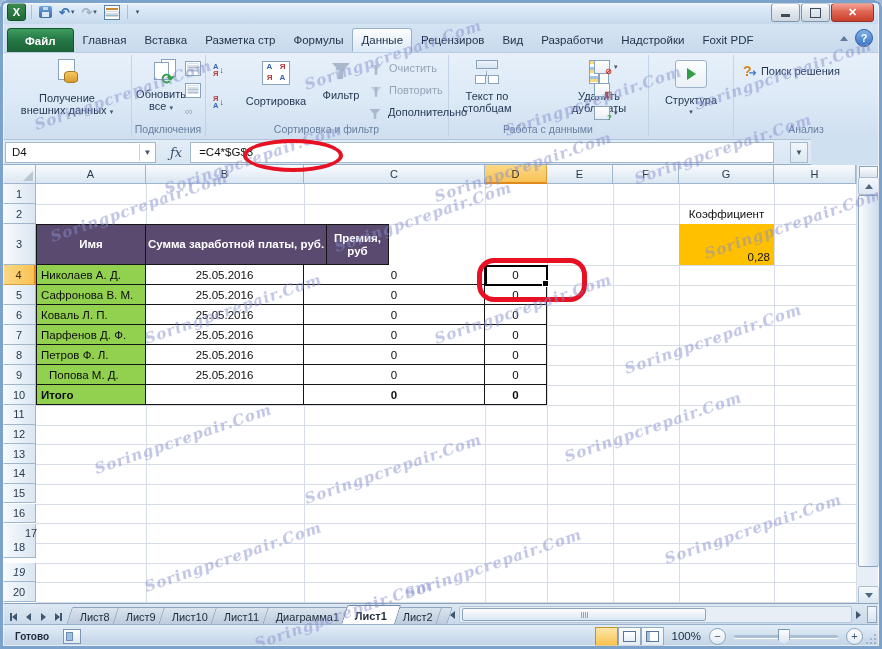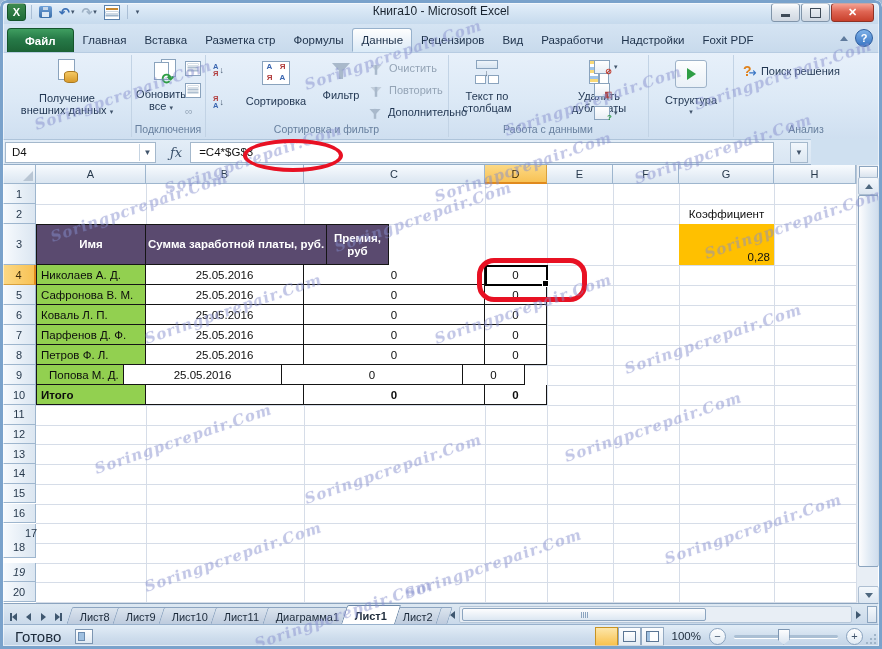--- a/index.html
+++ b/index.html
@@ -133,21 +133,21 @@
   .stab.active{background:#fff;font-weight:bold;height:19px;z-index:2;border-color:#6d89a8;}
   .hsb{display:flex;align-items:center;flex:1;height:100%;padding:0 2px;}
   .harrow{width:13px;height:15px;display:flex;align-items:center;justify-content:center;}
   .htrack{flex:1;height:15px;background:#e8eef5;border:1px solid #b5c6d8;border-radius:2px;position:relative;}
   .hthumb{position:absolute;left:2px;top:1px;width:62%;height:11px;background:linear-gradient(#fdfdfe,#dce7f2);border:1px solid #8ba4bf;border-radius:2px;display:flex;align-items:center;justify-content:center;gap:1px;}
   .hthumb i{display:block;width:1px;height:6px;background:#8ba4bf;}
   .tabsplit{width:8px;height:15px;background:linear-gradient(#f4f8fc,#d9e3ee);border:1px solid #8ba4bf;margin-left:2px;}
 
   
   .status{position:absolute;left:3px;top:624px;width:876px;height:22px;background:linear-gradient(#e2edf7,#cddcec 60%,#c2d3e6);border-top:1px solid #98b1cc;display:flex;align-items:center;z-index:8;}
-  .ready{font-size:15px;color:#1c2a3a;padding:0 14px 0 12px;}
+  .ready{font-size:10px;color:#1c2a3a;padding:0 14px 0 12px;font-weight:bold;}
   .macro{width:16px;height:13px;border:1px solid #7d96b2;background:linear-gradient(#fff,#dfe9f3);position:relative;}
   .macro:after{content:"";position:absolute;left:2px;top:2px;width:5px;height:7px;background:#9fc0e0;border:1px solid #6b8cb0;}
   .sright{margin-left:auto;display:flex;align-items:center;gap:8px;padding-right:16px;}
   .views{display:flex;}
   .vbtn{width:21px;height:17px;border:1px solid #94aac2;background:linear-gradient(#fcfdfe,#e4ecf4);display:flex;align-items:center;justify-content:center;}
   .vbtn.active{background:linear-gradient(#fde6a9,#f9c24e);border-color:#c79323;}
   .vg{width:11px;height:9px;border:1px solid #5b7694;background:linear-gradient(#fff,#e8eff6);}
   .zoomtxt{font-size:11.5px;color:#1c2a3a;}
   .zbtn{width:15px;height:15px;border-radius:50%;border:1px solid #8aa3bf;background:linear-gradient(#fff,#dfe9f3);display:flex;align-items:center;justify-content:center;font-size:11px;color:#41546b;line-height:1;}
   .ztrack{width:104px;height:3px;background:#aabfd4;border-radius:2px;position:relative;box-shadow:0 1px 0 #fff;}
@@ -185,21 +185,20 @@
           <span class="ddc">▾</span>
         </div>
       <div class="qbtn">
           <span class="sheet-ic"></span>
         </div>
       <div class="qsep"></div>
       <div class="qbtn">
           <span class="ddc">▾</span>
         </div>
     </div>
-    <div class="title-text">Книга10 - Microsoft Excel</div>
   </div>
   <div class="winbtns">
     <div class="wbtn">
         <span class="minbar"></span>
       </div>
     <div class="wbtn">
         <span class="restore-g"></span>
       </div>
     <div class="wbtn close">
         <span>✕</span>
@@ -475,21 +474,21 @@
           <div class="xc " style="width: 181px; height: 20px;">0</div>
           <div class="xc " style="width: 62px; height: 20px;">0</div>
         </div>
         <div class="xrow">
           <div class="xc nmc" style="width: 110px; height: 20px;">Петров Ф. Л.</div>
           <div class="xc " style="width: 158px; height: 20px;">25.05.2016</div>
           <div class="xc " style="width: 181px; height: 20px;">0</div>
           <div class="xc " style="width: 62px; height: 20px;">0</div>
         </div>
         <div class="xrow">
-          <div class="xc nmc" style="width: 88px; height: 20px; padding-left: 12px;">Попова М. Д.</div>
+          <div class="xc nmc" style="width: 110px; height: 20px; padding-left: 12px;">Попова М. Д.</div>
           <div class="xc " style="width: 158px; height: 20px;">25.05.2016</div>
           <div class="xc " style="width: 181px; height: 20px;">0</div>
           <div class="xc " style="width: 62px; height: 20px;">0</div>
         </div>
         <div class="xrow">
           <div class="xc nmc bold" style="width: 110px; height: 20px;">Итого</div>
           <div class="xc " style="width: 158px; height: 20px;"></div>
           <div class="xc bold" style="width: 181px; height: 20px;">0</div>
           <div class="xc bold" style="width: 62px; height: 20px;">0</div>
         </div>

